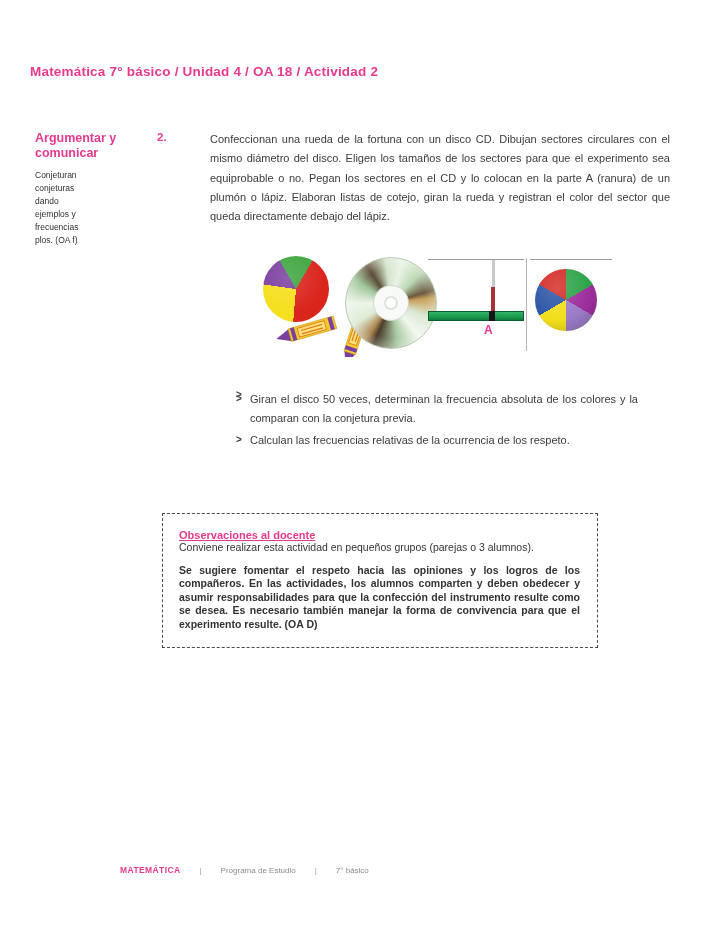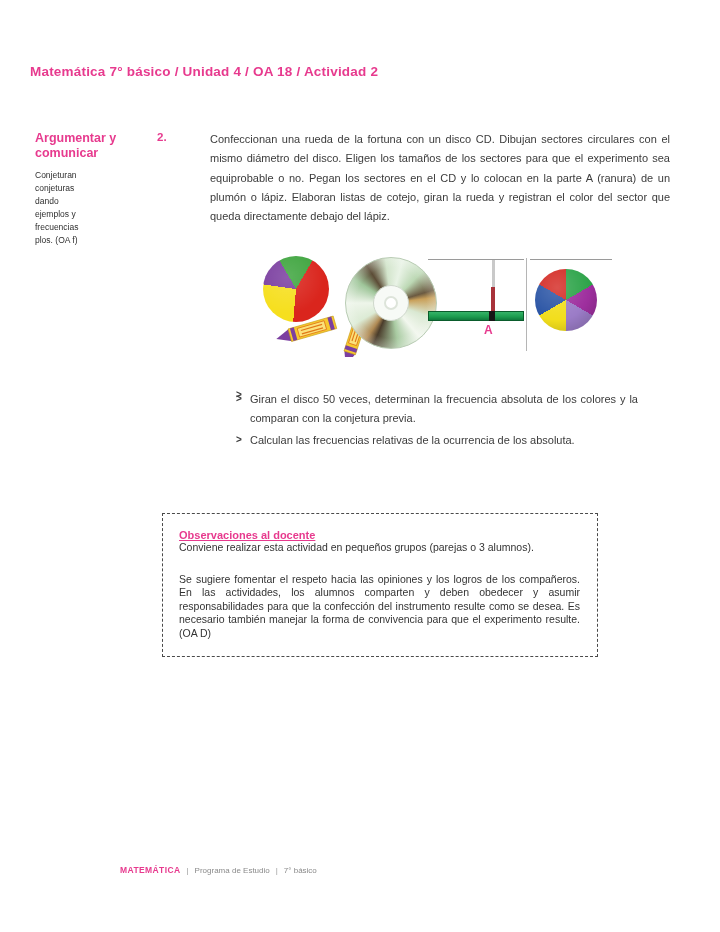--- a/index.html
+++ b/index.html
@@ -48,23 +48,23 @@
 
   .bullets { position:absolute; left:236px; top:386px; width:402px; }
   .bullet { position:relative; padding-left:14px; font-size:11px; line-height:18.7px;
     text-align:justify; color:#3b3b3b; margin-bottom:4px; }
   .bullet-marker { position:absolute; left:0; top:0; font-size:10px; font-weight:bold; color:#3b3b3b; }
 
   .obs-box { position:absolute; left:162px; top:513px; width:436px; min-height:130px;
     border:1px dashed #4a4a4a; padding:15px 17px 16px 16px; background:#fff; }
   .obs-title { color:var(--accent,#e73a8e); font-size:11px; font-weight:bold;text-decoration:underline; }
   .obs-p1 { margin-top:0; font-size:10.5px; line-height:13.5px; color:#333; }
-  .obs-p2 { margin-top:18px; font-size:10.5px; line-height:13.5px; text-align:justify; color:#333; }
+  .obs-p2 { margin-top:9px; font-size:10.5px; line-height:13.5px; text-align:justify; color:#333;font-weight:bold; }
 
-  .footer { position:absolute; left:120px; top:865px; display:flex; align-items:center; gap:6px;
+  .footer { position:absolute; left:120px; top:865px; display:flex; align-items:center; gap:19px;
     font-size:8px; color:#8a8a8a; }
   .footer-brand { color:var(--accent,#e73a8e); font-weight:bold; letter-spacing:.4px; font-size:8.5px; }
   .footer-sep { color:#9a9a9a; }
 </style>
 </head>
 <body>
 
 <div class="page">
 
   <div class="doc-title">Matemática 7° básico / Unidad 4 / OA 18 / Actividad 2</div>
@@ -134,21 +134,21 @@
   <div class="bullets">
     <div class="bullet">
       <span class="bullet-marker">&gt;</span>
     </div>
     <div class="bullet">
       <span class="bullet-marker">&gt;</span>
       <span>Giran el disco 50 veces, determinan la frecuencia absoluta de los colores y la comparan con la conjetura previa.</span>
     </div>
     <div class="bullet">
       <span class="bullet-marker">&gt;</span>
-      <span>Calculan las frecuencias relativas de la ocurrencia de los absoluta.</span>
+      <span>Calculan las frecuencias relativas de la ocurrencia de los respeto.</span>
     </div>
   </div>
 
   <div class="obs-box">
     <div class="obs-title">Observaciones al docente</div>
     <div class="obs-p1">Conviene realizar esta actividad en pequeños grupos (parejas o 3 alumnos).</div>
     <div class="obs-p2">Se sugiere fomentar el respeto hacia las opiniones y los logros de los compañeros. En las actividades, los alumnos comparten y deben obedecer y asumir responsabilidades para que la confección del instrumento resulte como se desea. Es necesario también manejar la forma de convivencia para que el experimento resulte. (OA D)</div>
   </div>
 
   <div class="footer">

